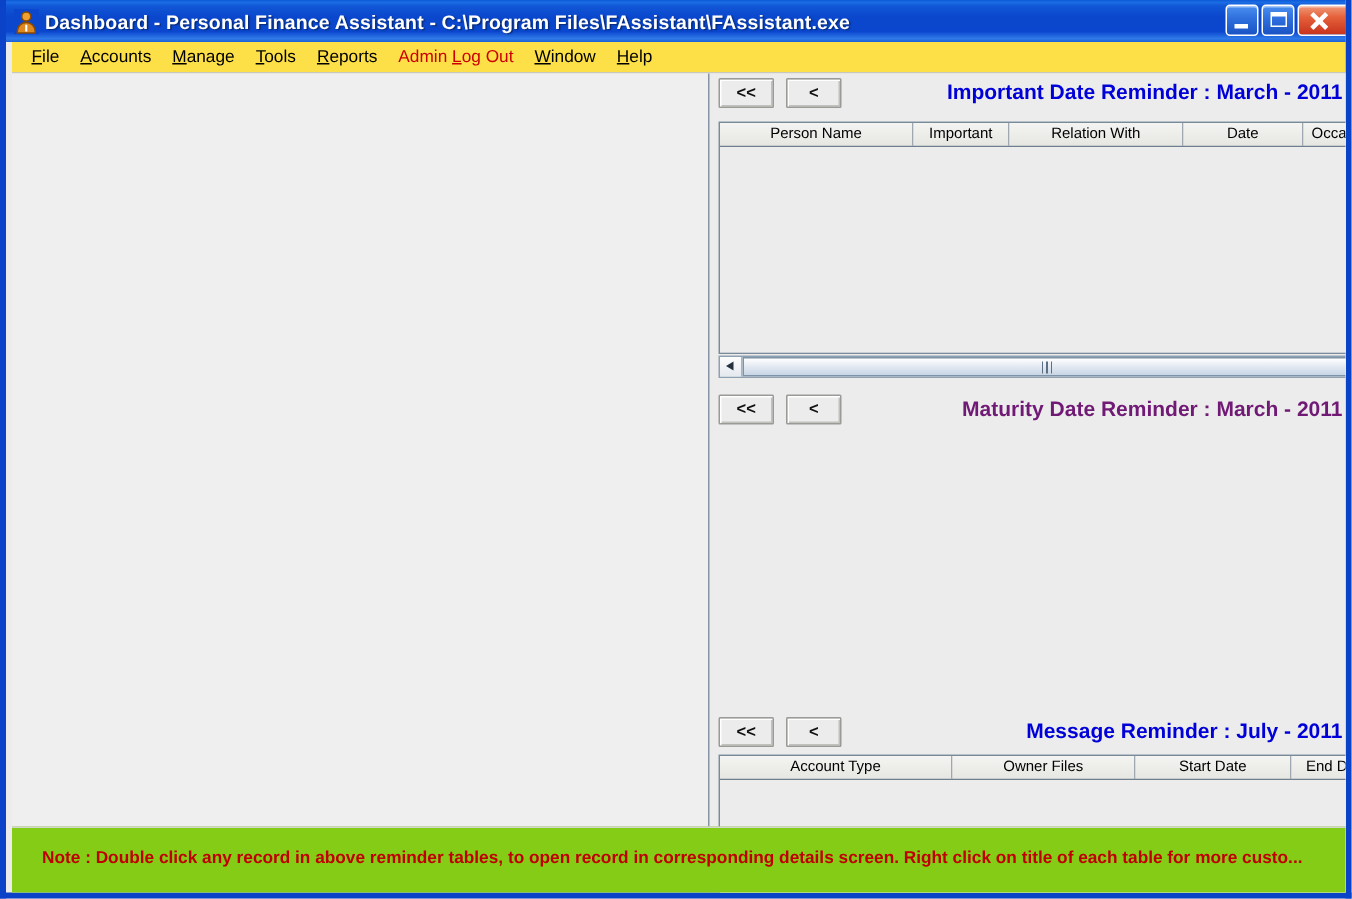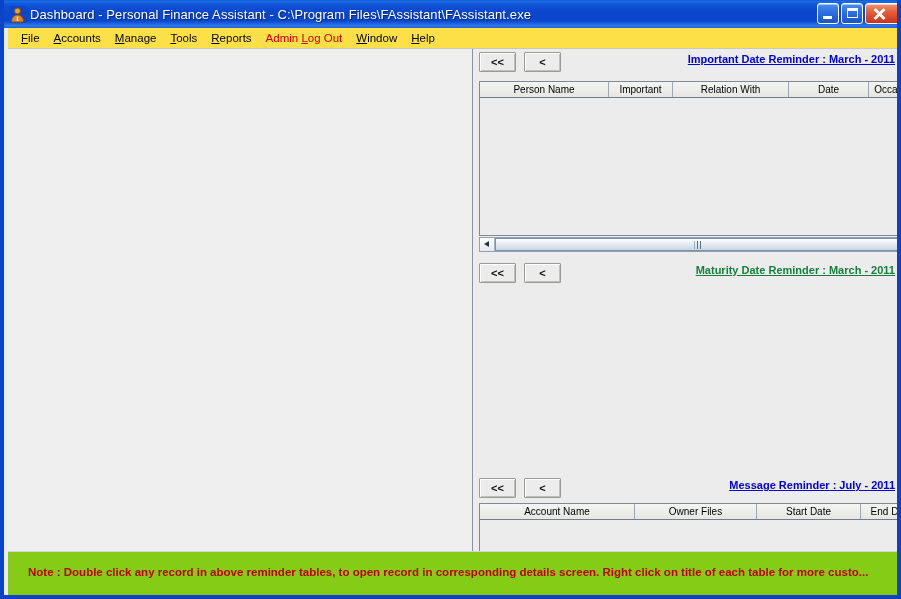--- a/index.html
+++ b/index.html
@@ -44,21 +44,21 @@
   }
   #win-icon {
     width: 17px; height: 17px;
     margin-right: 4px;
     position: relative;
     flex: 0 0 auto;
   }
   .title-text {
     color: #ffffff;
     font-size: 13px;
-    font-weight: normal;
+    font-weight: bold;
     text-shadow: 1px 1px 1px rgba(0,0,0,0.45);
     white-space: nowrap;
     letter-spacing: 0.1px;
   }
   #win-buttons {
     position: absolute;
     right: 4px; top: 3px;
     display: flex;
     gap: 2px;
   }
@@ -182,25 +182,24 @@
     text-align: center;
     line-height: 18px;
     cursor: default;
     box-sizing: border-box;
   }
   .navbtn.first { left: 3px; }
   .navbtn.prev { left: 48px; }
   .panel-title {
     position: absolute;
     right: 6px; top: 4px;
-    font-size: 11px;
+    font-size: 14px;
     font-weight: bold;
     color: #0000d8;
     white-space: nowrap;
-    text-decoration: underline;
   }
 
   
   .table-wrap {
     position: absolute;
     left: 3px;
     width: 422px;
     background: #ffffff;
     border: 1px solid #7a8a99;
     box-sizing: border-box;
@@ -365,25 +364,25 @@
               <div class="sb-thumb" style="width: 100%;">
                 <div class="sb-grip"></div>
               </div>
             </div>
           </div>
         </div>
         <div class="panel" style="top: 211px;">
           <div class="panel-header">
             <div class="navbtn first">&lt;&lt;</div>
             <div class="navbtn prev">&lt;</div>
-            <div class="panel-title" style="color: #15803d;">Maturity Date Reminder : March - 2011</div>
+            <div class="panel-title" style="color: #701a75;">Maturity Date Reminder : March - 2011</div>
           </div>
           <div class="table-wrap" style="top: 243px; height: 156px;">
             <div class="thead">
-              <div class="th" style="width: 155px;">Account Name</div>
+              <div class="th" style="width: 155px;">Account Type</div>
               <div class="th" style="width: 122px;">Owner Files</div>
               <div class="th" style="width: 104px;">Start Date</div>
               <div class="th" style="width: 48px;">End D</div>
             </div>
             <div class="tbody" style="height: 138px;"></div>
           </div>
         </div>
         <div class="panel" style="top: 426px;">
           <div class="panel-header">
             <div class="navbtn first">&lt;&lt;</div>

